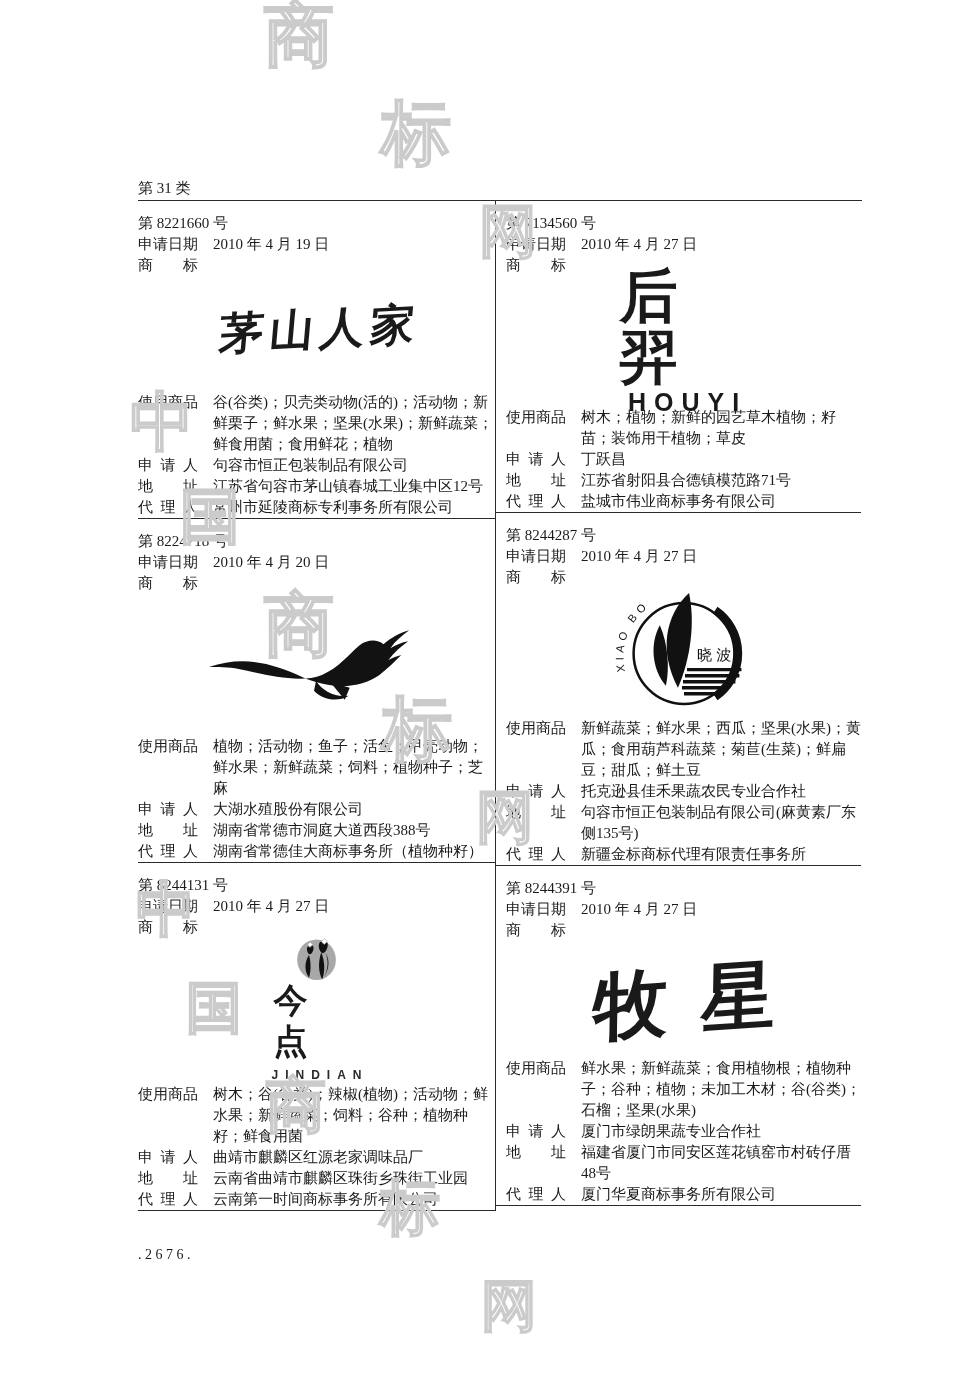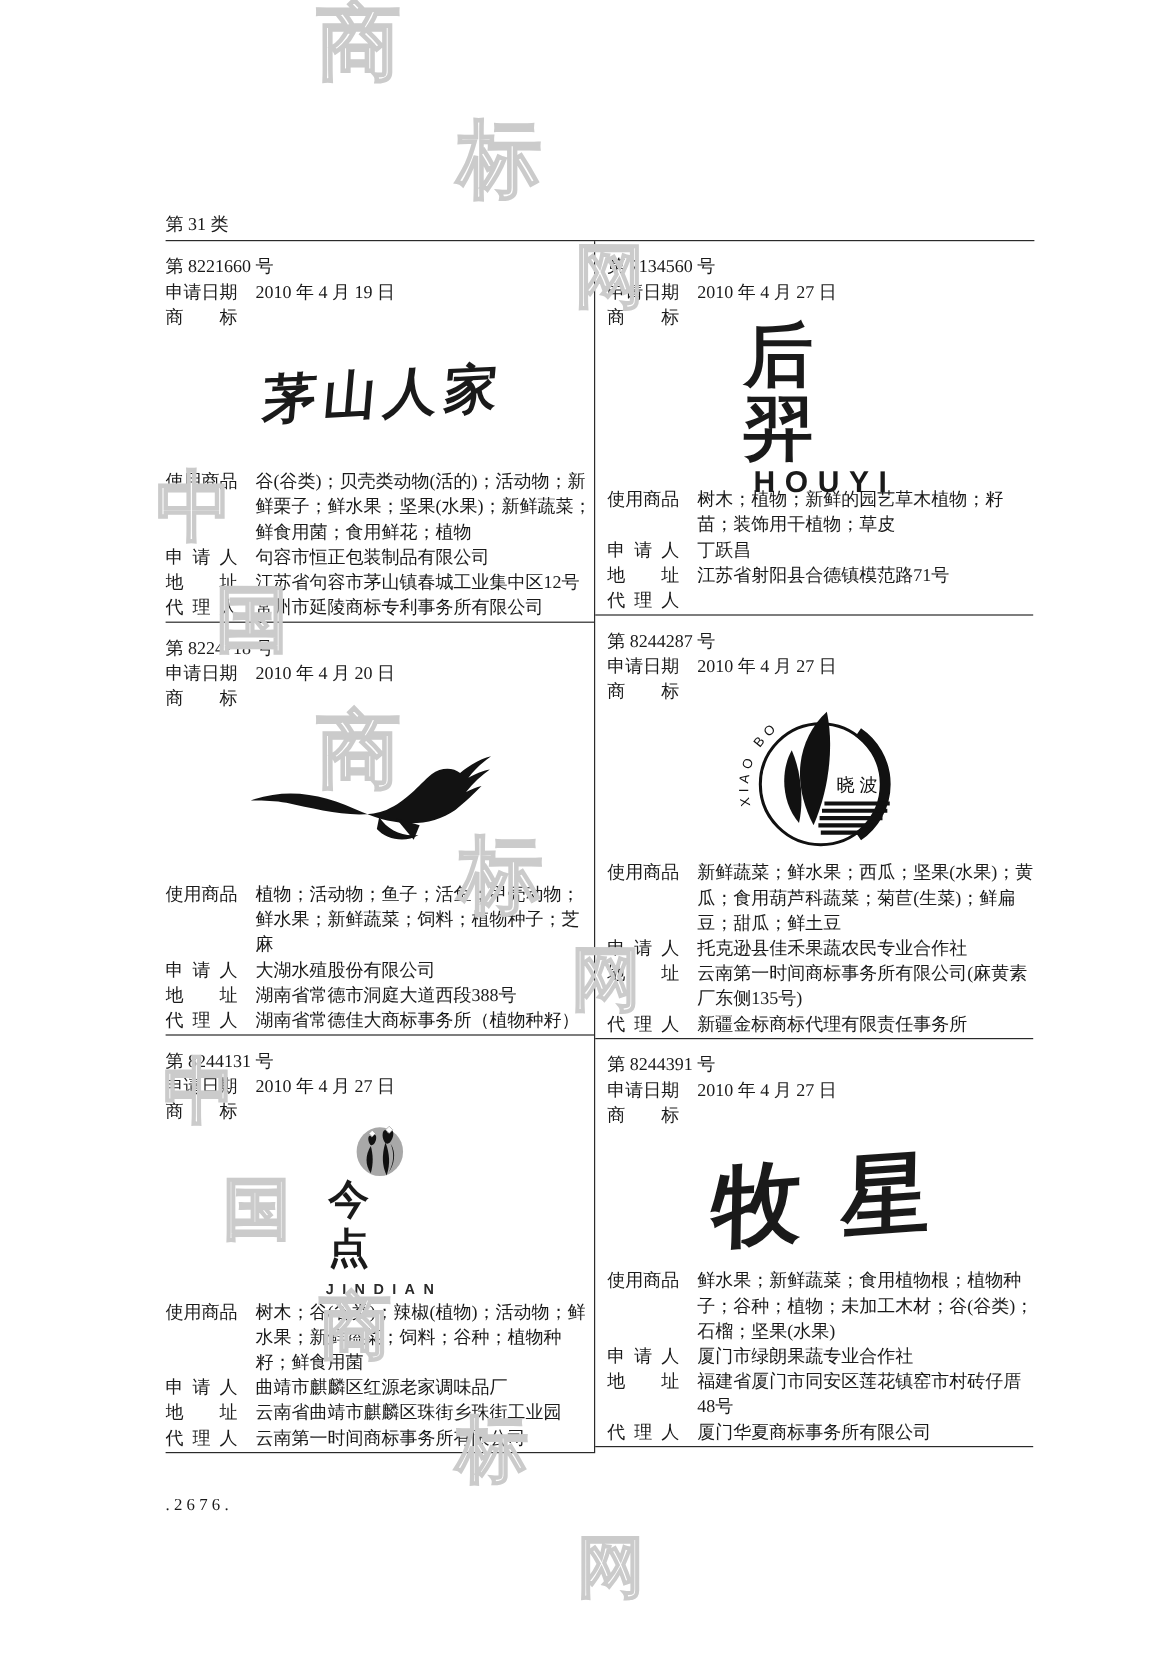--- a/index.html
+++ b/index.html
@@ -201,20 +201,21 @@
           <div class="row">
             <span class="lbl">申请人</span>
             <span class="val">丁跃昌</span>
           </div>
           <div class="row">
             <span class="lbl">地址</span>
             <span class="val">江苏省射阳县合德镇模范路71号</span>
           </div>
           <div class="row">
             <span class="lbl">代理人</span>
+            <span class="val">盐城市伟业商标事务有限公司</span>
           </div>
         </section>
 
         <section class="entry" style="height:353px">
           <div class="row">第 8244287 号</div>
           <div class="row">
             <span class="lbl">申请日期</span>
             <span class="val">2010 年 4 月 27 日</span>
           </div>
           <div class="row">
@@ -245,21 +246,21 @@
           <div class="row">
             <span class="lbl">使用商品</span>
             <span class="val">新鲜蔬菜；鲜水果；西瓜；坚果(水果)；黄瓜；食用葫芦科蔬菜；菊苣(生菜)；鲜扁豆；甜瓜；鲜土豆</span>
           </div>
           <div class="row">
             <span class="lbl">申请人</span>
             <span class="val">托克逊县佳禾果蔬农民专业合作社</span>
           </div>
           <div class="row">
             <span class="lbl">地址</span>
-            <span class="val">云南第一时间商标事务所有限公司(麻黄素厂东侧135号)</span>
+            <span class="val">句容市恒正包装制品有限公司(麻黄素厂东侧135号)</span>
           </div>
           <div class="row">
             <span class="lbl">代理人</span>
             <span class="val">新疆金标商标代理有限责任事务所</span>
           </div>
         </section>
 
         <section class="entry" style="height:340px">
           <div class="row">第 8244391 号</div>
           <div class="row">

